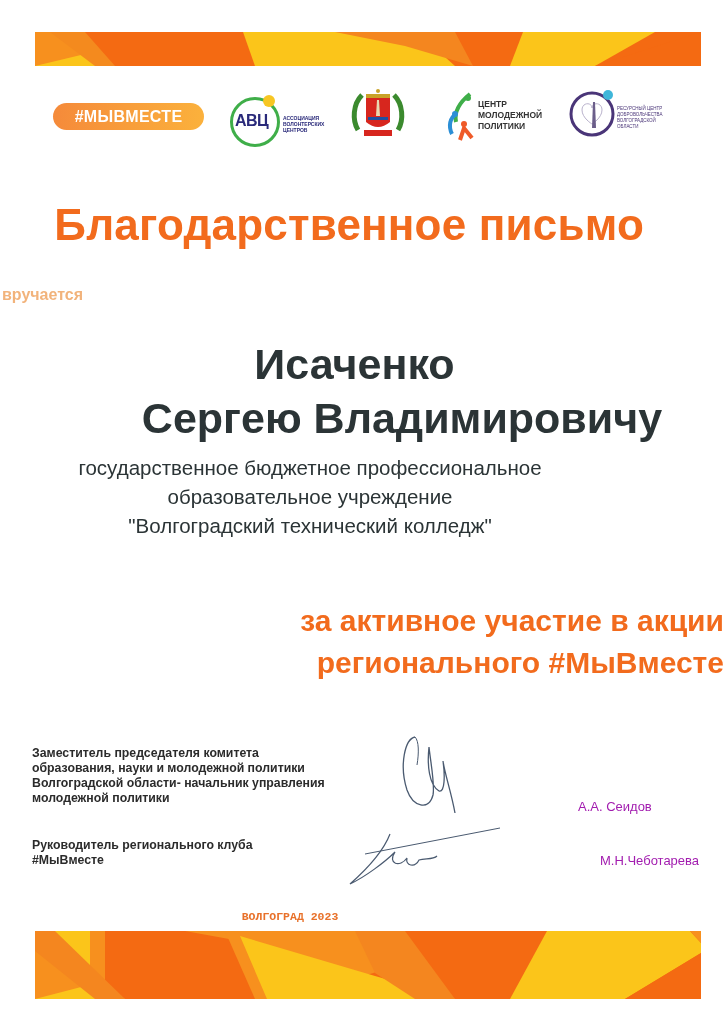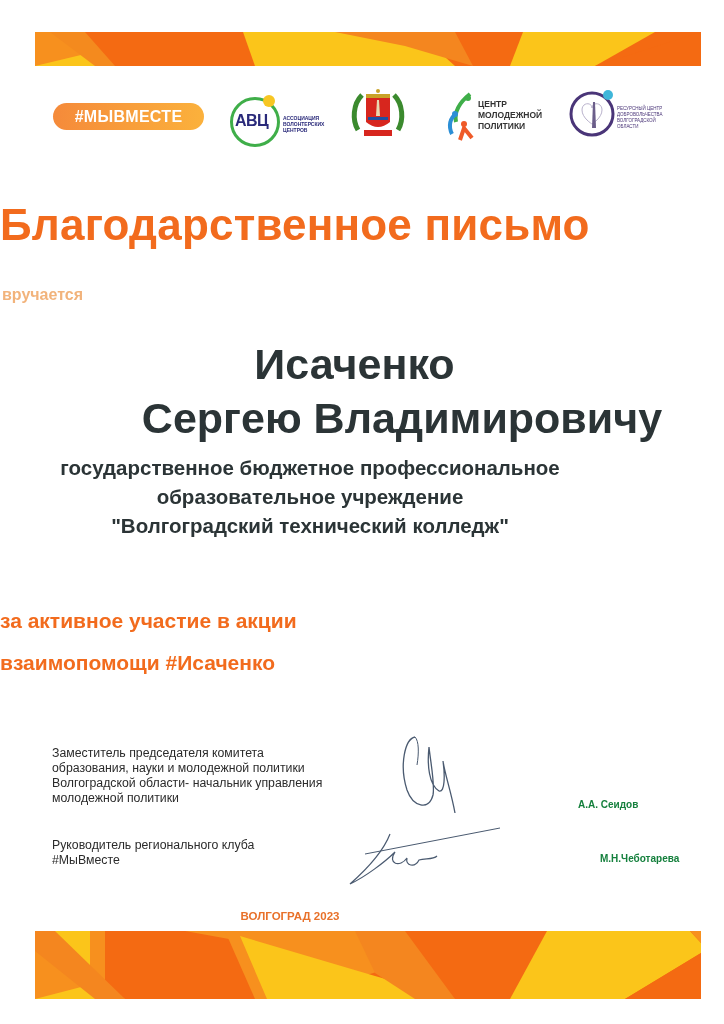--- a/index.html
+++ b/index.html
@@ -17,39 +17,39 @@
   .avc-circle { position: absolute; left: 2px; top: 0; width: 44px; height: 44px; border: 3px solid #3fae49; border-radius: 50%; }
   .avc-dot { position: absolute; left: 35px; top: -2px; width: 12px; height: 12px; background: #f7c623; border-radius: 50%; }
   .avc-text { position: absolute; left: 7px; top: 15px; font-weight: bold; font-size: 16px; color: #2a2a7a; letter-spacing: -0.5px; }
   .avc-sub { position: absolute; left: 55px; top: 18px; font-size: 5px; line-height: 6px; font-weight: bold; color: #2a2a7a; width: 60px; }
   .coat { position: absolute; left: 350px; top: 2px; width: 56px; height: 56px; }
   .cmp { position: absolute; left: 446px; top: 6px; width: 110px; height: 52px; }
   .cmp-text { position: absolute; left: 32px; top: 9px; font-size: 8.5px; line-height: 11px; font-weight: bold; color: #333; }
   .rcd { position: absolute; left: 568px; top: 2px; width: 120px; height: 56px; }
   .rcd-sub { position: absolute; left: 49px; top: 20px; font-size: 4.5px; line-height: 6px; color: #4a3578; width: 60px; }
 
-  .title { position: absolute; top: 200px; left: 0; width: 644px; text-align: left; color: #f26b1d;
+  .title { position: absolute; top: 200px; left: 0; width: 644px; text-align: right; color: #f26b1d;
            font-weight: bold; font-size: 44px; letter-spacing: 0.2px; }
   .handed { position: absolute; top: 286px; left: 2px; width: 724px; text-align: left; color: #f2b37b; font-weight: bold; font-size: 16px; }
   .name1 { position: absolute; top: 340px; left: 0; width: 709px; text-align: center; color: #2b3436; font-weight: bold; font-size: 43px; }
   .name2 { position: absolute; top: 394px; left: 0; width: 724px; text-align: center; color: #2b3436; font-weight: bold; font-size: 43px; padding-left: 40px; }
-  .org { position: absolute; top: 453px; left: 0; width: 620px; text-align: center; color: #2b3436; font-weight: bold; font-size: 20.5px; line-height: 29px; }
-  .reason { position: absolute; top: 600px; left: 0; width: 724px; text-align: left; color: #f26b1d; font-weight: bold; font-size: 21px; line-height: 42px; }
+  .org { position: absolute; top: 453px; left: 0; width: 620px; text-align: center; color: #2b3436; font-weight: normal; font-size: 20.5px; line-height: 29px; }
+  .reason { position: absolute; top: 600px; left: 0; width: 724px; text-align: right; color: #f26b1d; font-weight: bold; font-size: 30px; line-height: 42px; }
 
-  .sig-block { position: absolute; left: 32px; color: #2b2b2b; font-weight: normal; font-size: 12.3px; line-height: 15px; margin-left: 20px; }
+  .sig-block { position: absolute; left: 32px; color: #2b2b2b; font-weight: bold; font-size: 12.3px; line-height: 15px; }
   #sig1-role { top: 746px; width: 340px; }
   #sig2-role { top: 838px; width: 300px; }
-  .signer { position: absolute; left: 578px; color: #15803d; font-weight: bold; font-size: 10px; }
+  .signer { position: absolute; left: 578px; color: #a21caf; font-weight: normal; font-size: 13px; }
   #sig1-name { top: 799px; }
   #sig2-name { top: 853px; margin-left: 22px; }
   .signature { position: absolute; }
   #signature1 { left: 395px; top: 735px; width: 80px; height: 80px; }
   #signature2 { left: 345px; top: 822px; width: 160px; height: 66px; }
 
-  .footer-city { position: absolute; top: 910px; left: 0; width: 580px; text-align: center; color: #e8712a; font-weight: bold; font-size: 11.5px; }
+  .footer-city { position: absolute; top: 910px; left: 0; width: 580px; text-align: center; color: #e8712a; font-weight: bold; font-size: 11.5px; font-family: Liberation Mono, monospace; }
 </style>
 </head>
 <body>
 
 <div class="band" id="top-band">
   <svg viewBox="0 0 666 34" preserveAspectRatio="none">
     <rect x="0" y="0" width="666" height="34" fill="#f46a12"></rect>
     <polygon points="0,0 35,0 60,34 0,34" fill="#f7901e"></polygon>
     <polygon points="0,34 50,22 75,34" fill="#fbc51a"></polygon>
     <polygon points="15,0 50,0 80,34 60,34" fill="#f48a1e"></polygon>
@@ -115,21 +115,21 @@
 <div class="handed">вручается</div>
 <div class="name1">Исаченко</div>
 <div class="name2">Сергею Владимировичу</div>
 <div class="org">
   <div>государственное бюджетное профессиональное</div>
   <div>образовательное учреждение</div>
   <div>"Волгоградский технический колледж"</div>
 </div>
 <div class="reason">
   <div>за активное участие в акции</div>
-  <div>взаимопомощи #Исаченко</div>
+  <div>регионального #МыВместе</div>
 </div>
 
 <div class="sig-block" id="sig1-role">
   <div>Заместитель председателя комитета</div>
   <div>образования, науки и молодежной политики</div>
   <div>Волгоградской области- начальник управления</div>
   <div>молодежной политики</div>
 </div>
 <div class="signer" id="sig1-name">А.А. Сеидов</div>
 

